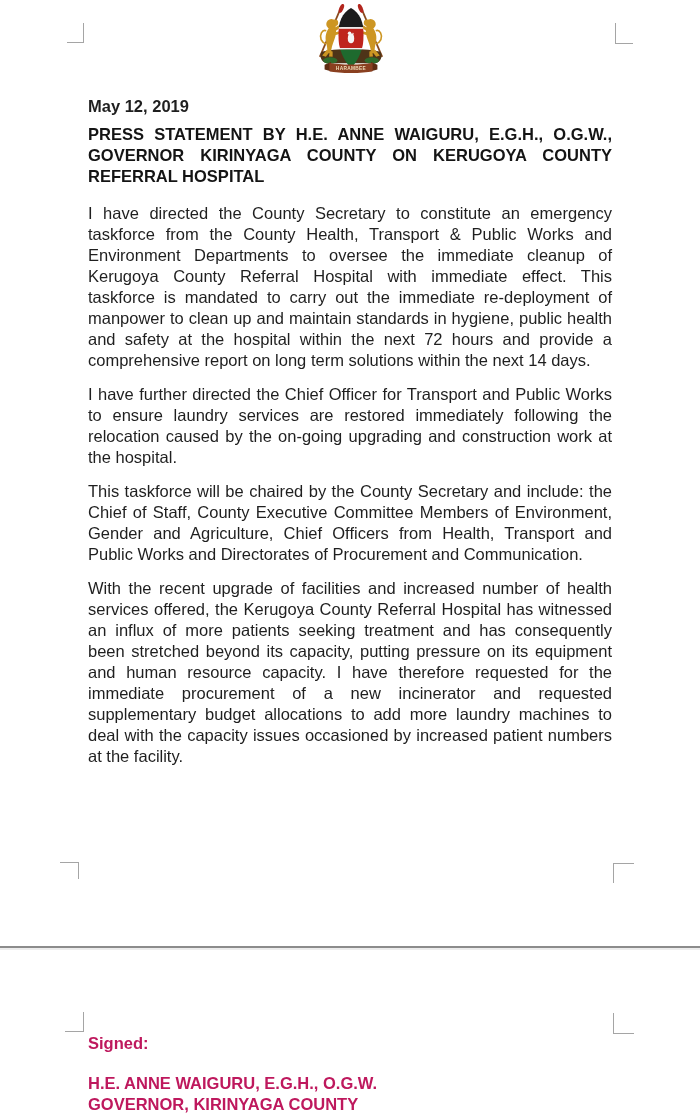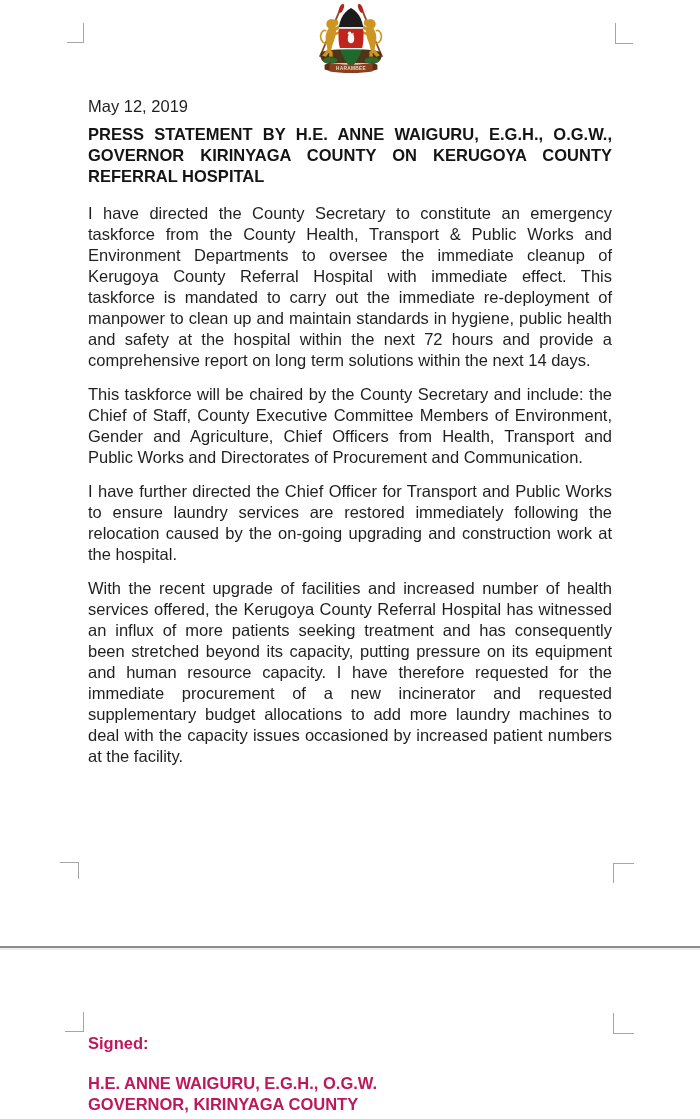--- a/index.html
+++ b/index.html
@@ -5,21 +5,21 @@
   html,body{margin:0;padding:0;background:#ffffff;}
   .page{
     position:relative;width:700px;height:1119px;background:#ffffff;overflow:hidden;
     font-family:"Liberation Sans",sans-serif;color:#1f1f1f;
   }
   .emblem-wrap{position:absolute;left:307px;top:4px;width:88px;height:76px;}
   .content{
     position:absolute;left:88px;top:96px;width:524px;
     font-size:16.5px;line-height:21px;text-align:justify;
   }
-  .date{margin:0 0 0 0;font-weight:400;}
+  .date{margin:0 0 0 0;font-weight:700;}
   .title{
     margin:7px 0 16px 0;font-size:16.5px;line-height:21px;
     font-weight:700;color:#141414;text-align:justify;
   }
   p.body{margin:0 0 13px 0;}
   .sig{
     position:absolute;left:88px;top:1033px;width:524px;
     font-size:16.5px;line-height:21px;font-weight:700;color:#be185d;
   }
   .signed{margin:0 0 19px 0;}
@@ -103,22 +103,22 @@
         <path d="M28,73.5 C40,76.5 70,76.5 82,73.5 L82,84 C70,87 40,87 28,84 Z" fill="#8a4020"></path>
         <text x="55" y="82.6" text-anchor="middle" font-size="6" font-weight="bold" letter-spacing="0.4" fill="#f0debc" font-family="Liberation Sans, sans-serif">HARAMBEE</text>
       </g>
     </svg>
   </div>
 
   <div class="content">
     <p class="date">May 12, 2019</p>
     <h1 class="title">PRESS STATEMENT BY H.E. ANNE WAIGURU, E.G.H., O.G.W., GOVERNOR KIRINYAGA COUNTY ON KERUGOYA COUNTY REFERRAL HOSPITAL</h1>
     <p class="body">I have directed the County Secretary to constitute an emergency taskforce from the County Health, Transport &amp; Public Works and Environment Departments to oversee the immediate cleanup of Kerugoya County Referral Hospital with immediate effect. This taskforce is mandated to carry out the immediate re-deployment of manpower to clean up and maintain standards in hygiene, public health and safety at the hospital within the next 72 hours and provide a comprehensive report on long term solutions within the next 14 days.</p>
+    <p class="body">I have further directed the Chief Officer for Transport and Public Works to ensure laundry services are restored immediately following the relocation caused by the on-going upgrading and construction work at the hospital.</p>
     <p class="body">This taskforce will be chaired by the County Secretary and include: the Chief of Staff, County Executive Committee Members of Environment, Gender and Agriculture, Chief Officers from Health, Transport and Public Works and Directorates of Procurement and Communication.</p>
-    <p class="body">I have further directed the Chief Officer for Transport and Public Works to ensure laundry services are restored immediately following the relocation caused by the on-going upgrading and construction work at the hospital.</p>
     <p class="body">With the recent upgrade of facilities and increased number of health services offered, the Kerugoya County Referral Hospital has witnessed an influx of more patients seeking treatment and has consequently been stretched beyond its capacity, putting pressure on its equipment and human resource capacity. I have therefore requested for the immediate procurement of a new incinerator and requested supplementary budget allocations to add more laundry machines to deal with the capacity issues occasioned by increased patient numbers at the facility.</p>
   </div>
 
   <div class="sig">
     <p class="signed">Signed:</p>
     <p class="sig-name">H.E. ANNE WAIGURU, E.G.H., O.G.W.</p>
     <p class="sig-role">GOVERNOR, KIRINYAGA COUNTY</p>
   </div>
 
 </div>

